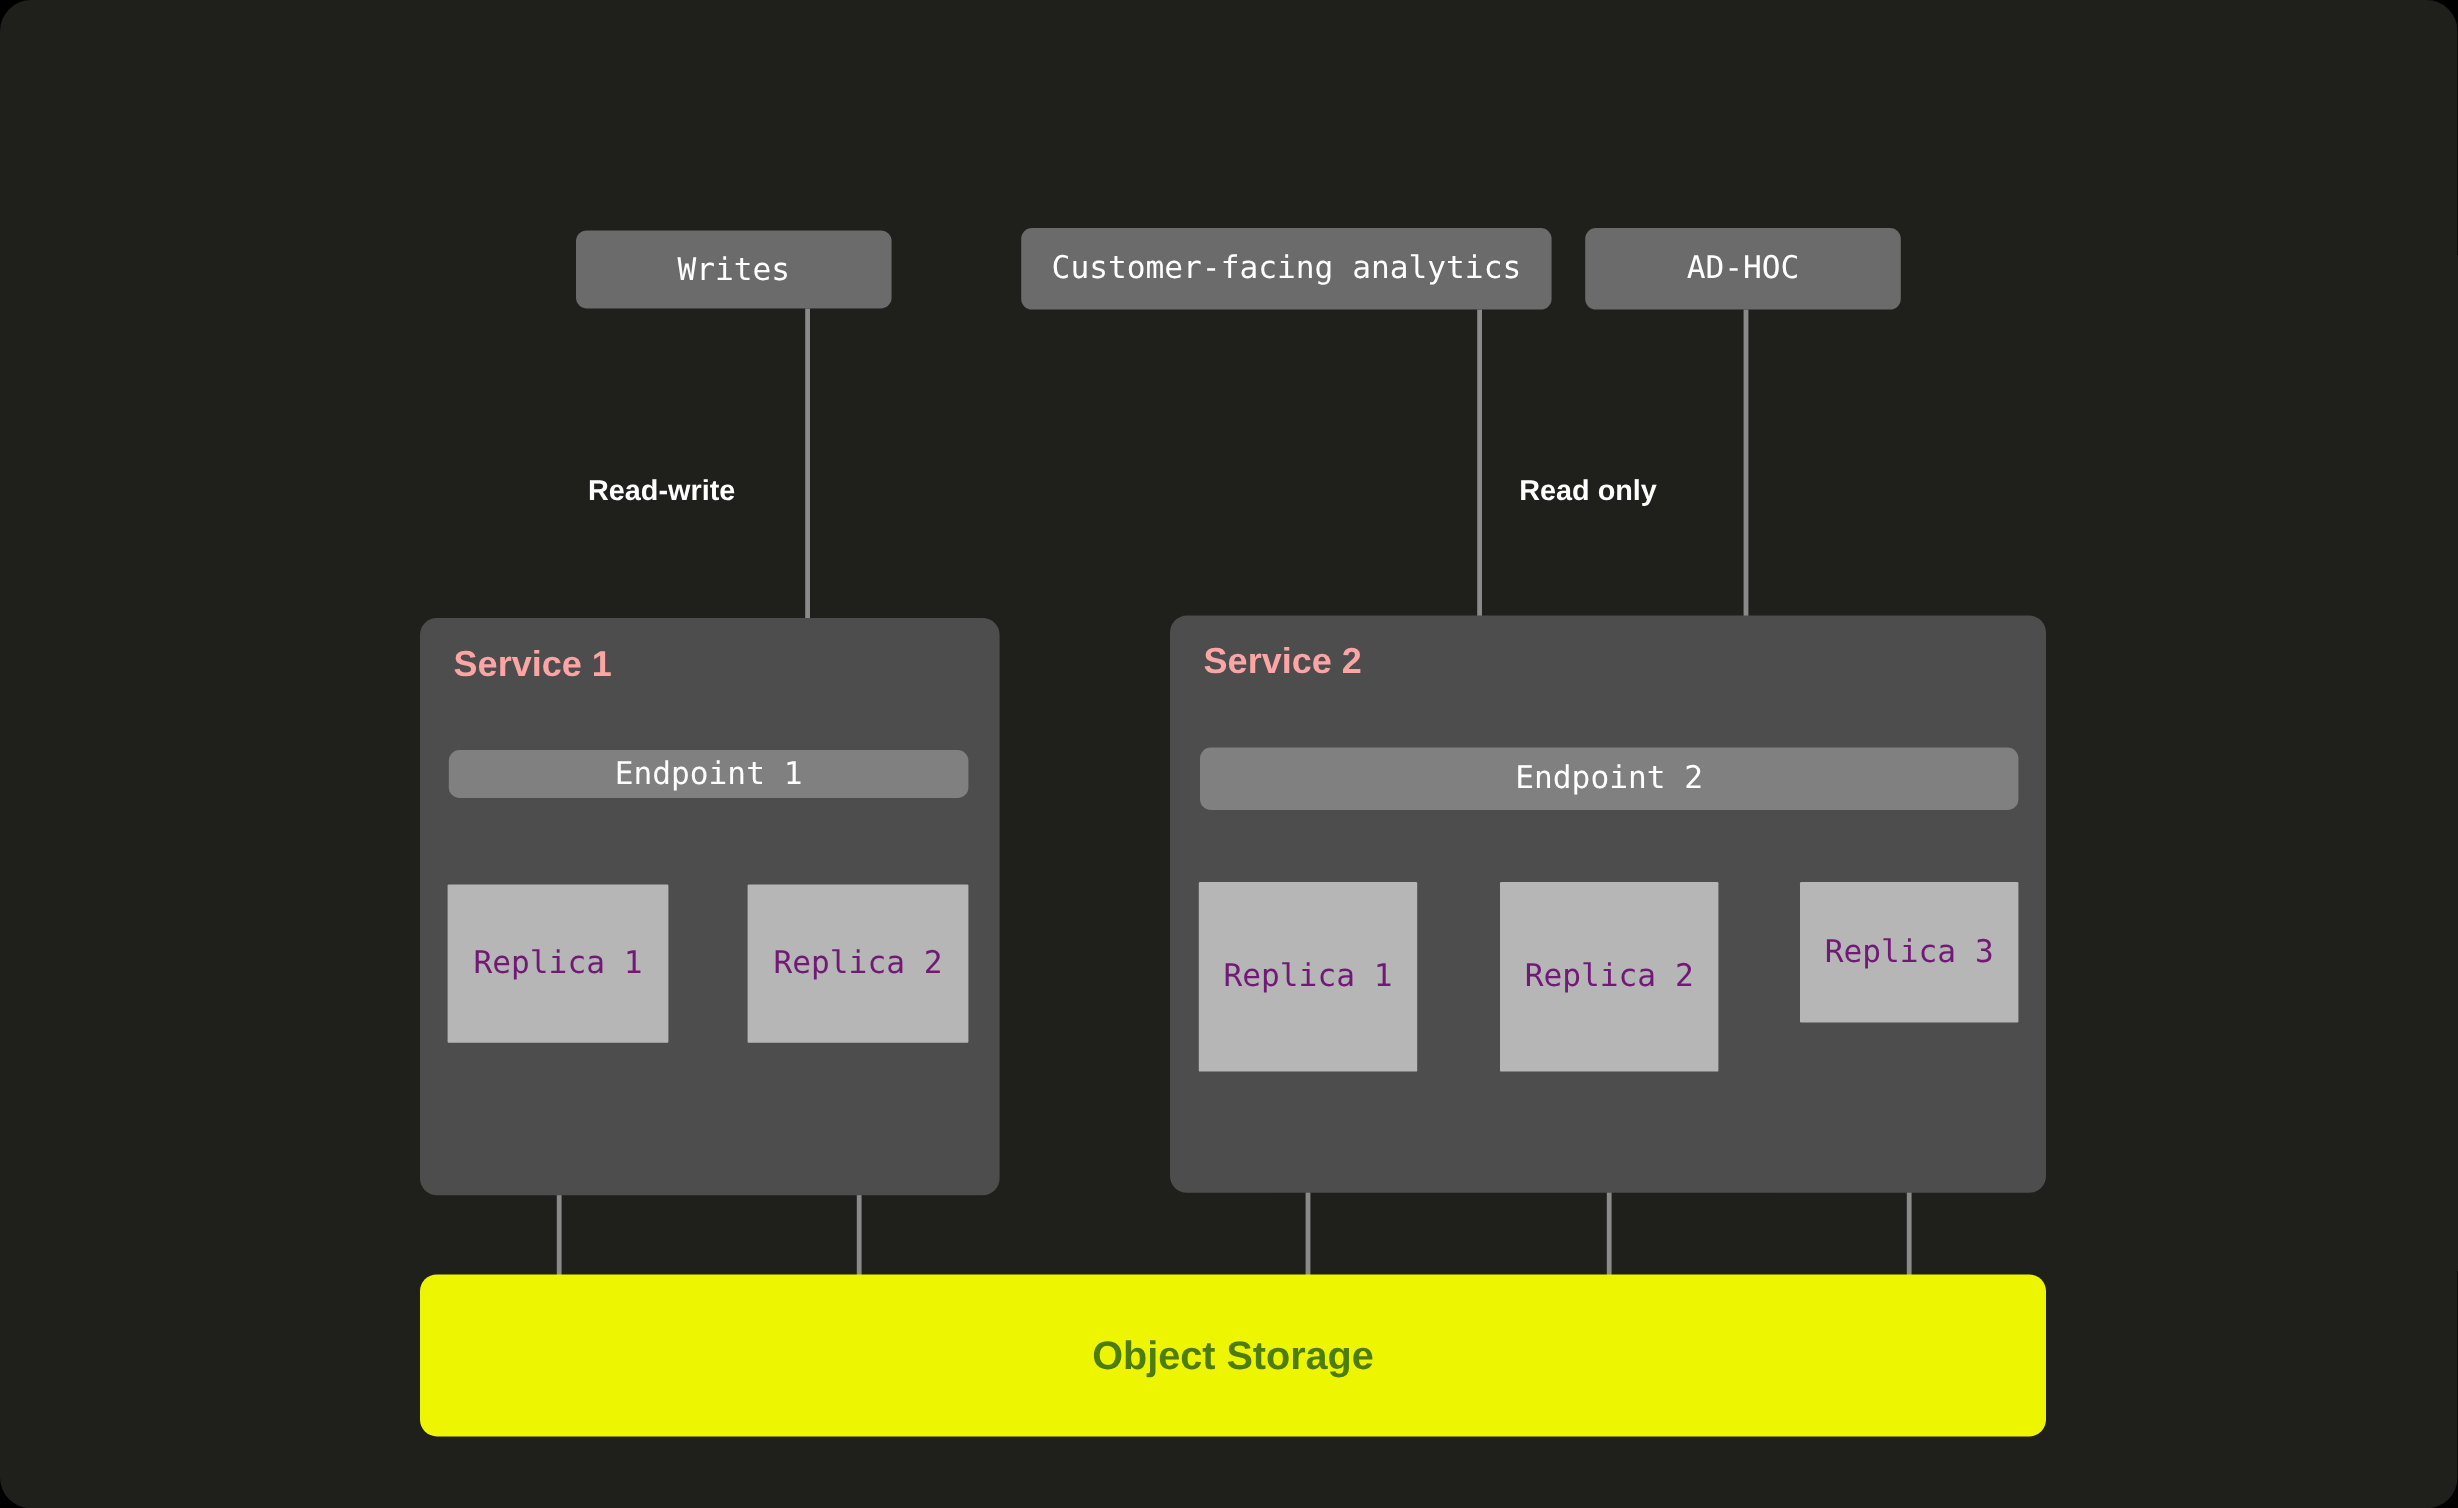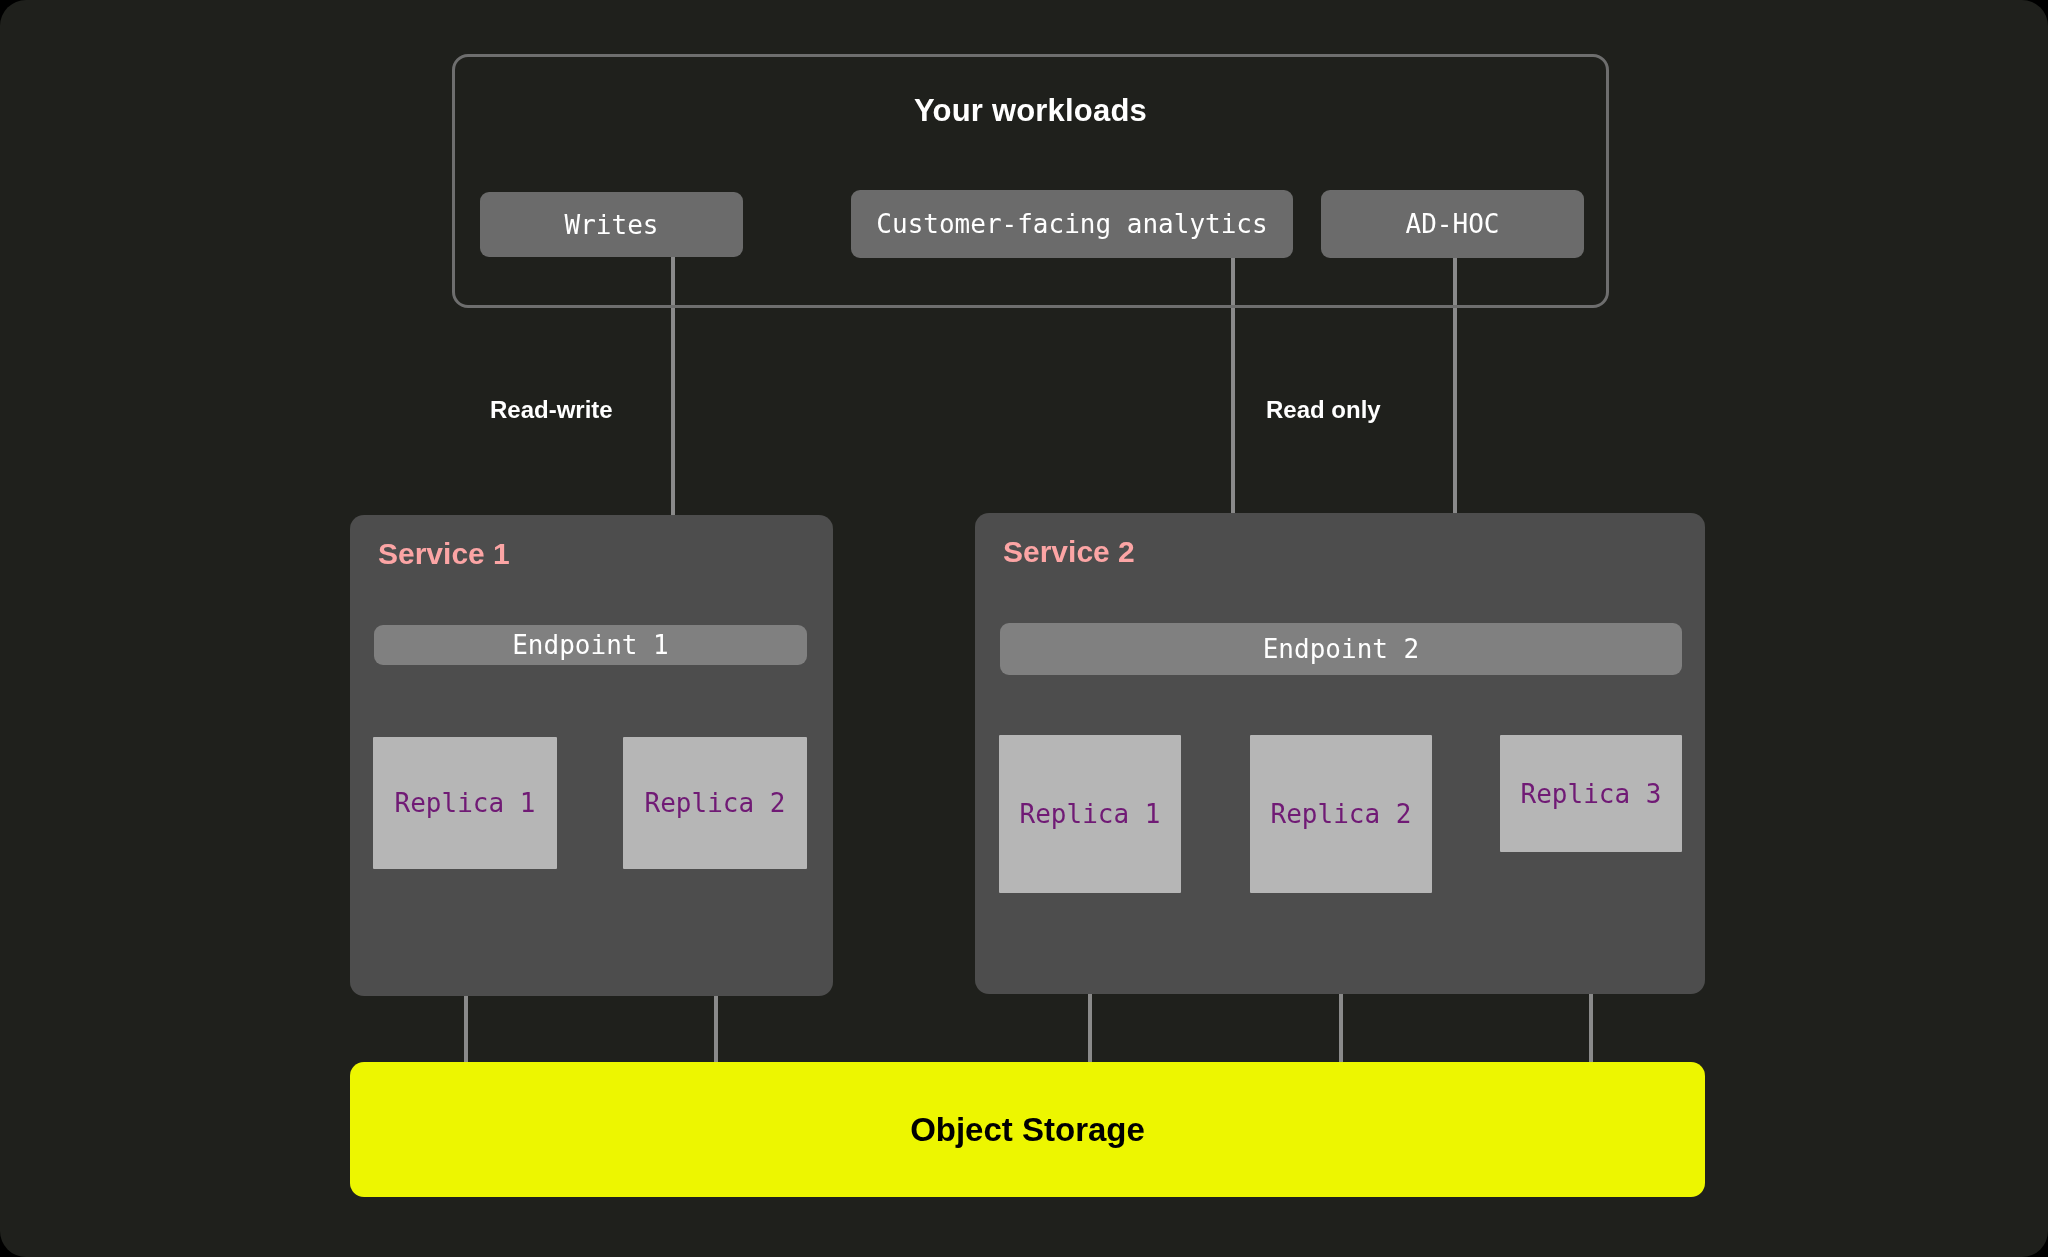--- a/index.html
+++ b/index.html
@@ -141,21 +141,21 @@
     position: absolute;
     left: 350px;
     top: 1062px;
     width: 1355px;
     height: 135px;
     background: #edf600;
     border-radius: 14px;
     display: flex;
     align-items: center;
     justify-content: center;
-    color: #000000;
+    color: #4d7c0f;
     font-size: 33px;
     font-weight: bold;
     box-sizing: border-box;
   }
 </style>
 </head>
 <body>
 
 <div id="canvas">
 
@@ -176,23 +176,20 @@
       <line x1="1591" y1="676" x2="1591" y2="1064"></line>
     </g>
 
     <g fill="#8a8a8a">
       <polygon points="659,586 687,586 673,606"></polygon>
       <polygon points="1219,586 1247,586 1233,606"></polygon>
       <polygon points="1441,586 1469,586 1455,606"></polygon>
     </g>
   </svg>
 
-  <div class="workload-frame">
-    <div class="workload-title">Your workloads</div>
-  </div>
 
   <div class="wl-box" id="wl-writes">Writes</div>
   <div class="wl-box" id="wl-analytics">Customer-facing analytics</div>
   <div class="wl-box" id="wl-adhoc">AD-HOC</div>
 
   <div class="edge-label" id="lbl-read-write">Read-write</div>
   <div class="edge-label" id="lbl-read-only">Read only</div>
 
   <div class="service-panel" id="service-1">
     <div class="service-title">Service 1</div>

